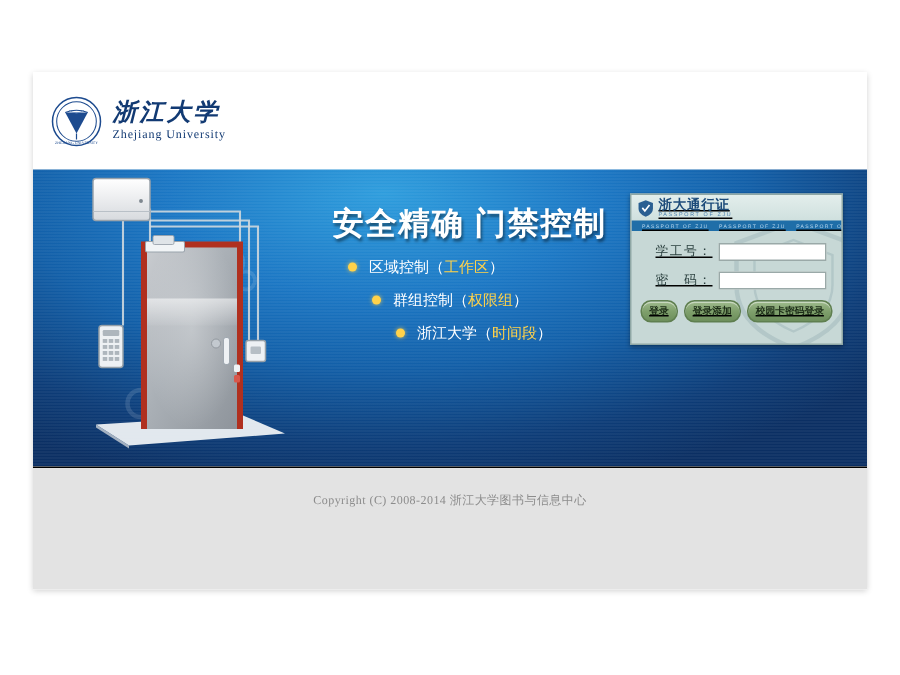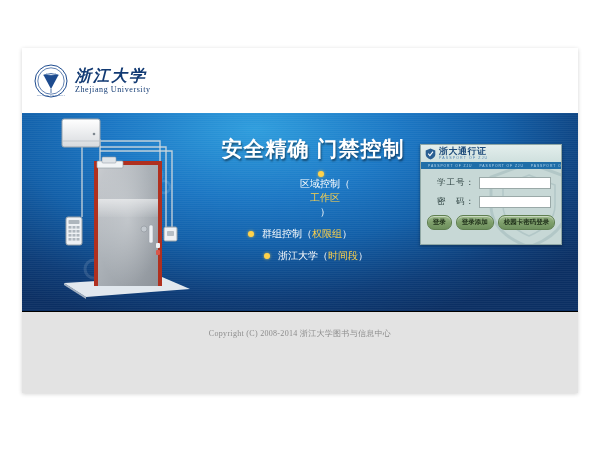--- a/index.html
+++ b/index.html
@@ -138,44 +138,45 @@
     white-space: nowrap;
   }
   .feature-row {
     display: flex;
     align-items: center;
     font-size: 10px;
     color: #ffffff;
     margin-top: 8px;
     white-space: nowrap;
   }
-  .feature-row.r1 { padding-left: 24px; flex-direction: column; }
+  .feature-row.r1 { padding-left: 24px; }
   .feature-row.r2 { padding-left: 40px; }
   .feature-row.r3 { padding-left: 56px; }
   .bullet {
     width: 6px; height: 6px;
     border-radius: 50%;
     background: #ffd24a;
     box-shadow: 0 0 3px rgba(255,210,74,0.8);
     flex: 0 0 6px;
     margin-right: 8px;
   }
   .hi { color: #ffd24a; text-align: center; }
 
   
   #login-panel {
     position: absolute;
     left: 398px;
-    top: 31px;
+    top: 16px;
     width: 140px;
     height: 99px;
     background: #c7d8d6;
     border: 1px solid #8fa7a5;
     box-shadow: 0 1px 3px rgba(0,0,0,0.35);
     overflow: hidden;
+    text-decoration: underline;
   }
   #login-watermark {
     position: absolute;
     right: -14px;
     top: 14px;
     width: 92px; height: 92px;
     opacity: 0.22;
     pointer-events: none;
   }
   #login-head {

